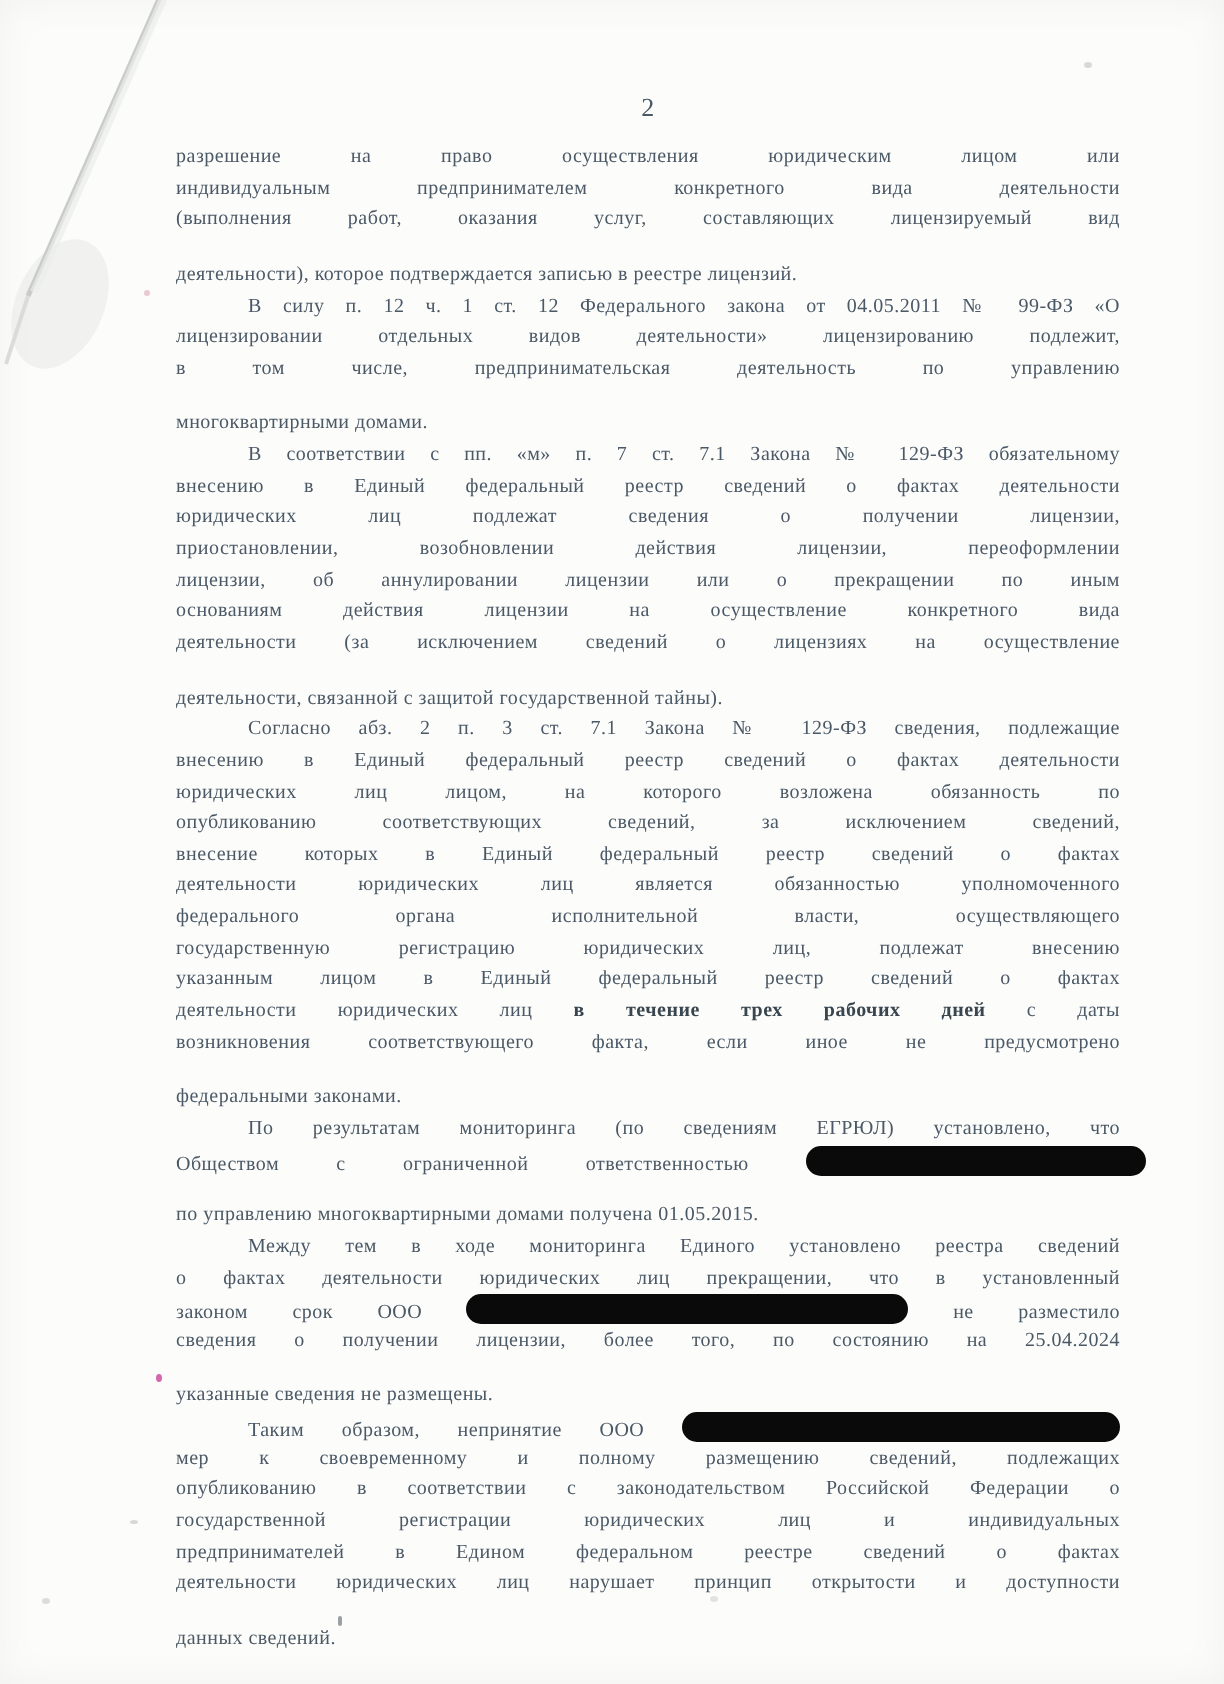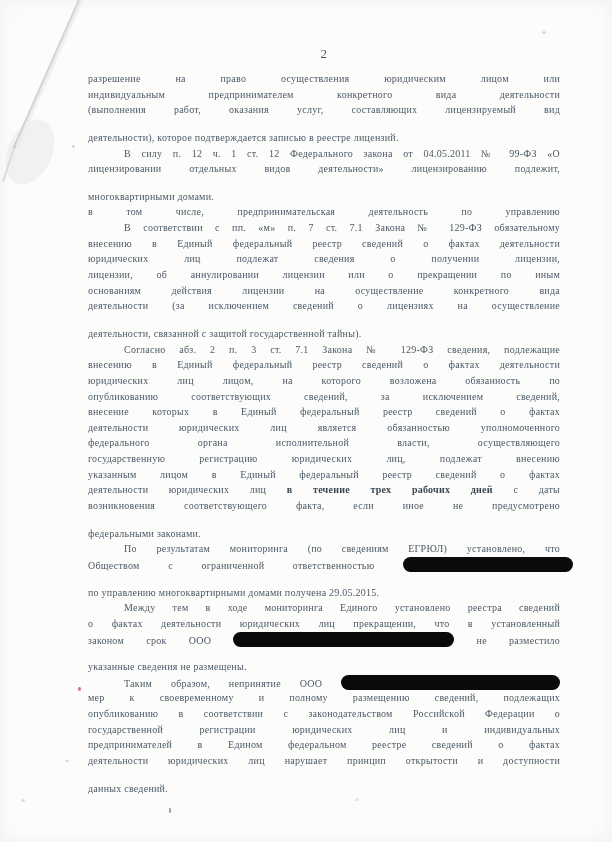--- a/index.html
+++ b/index.html
@@ -72,27 +72,28 @@
   <div class="text-body">
       <div class="paragraph">
         <div class="line">разрешение на право осуществления юридическим лицом или</div>
         <div class="line">индивидуальным предпринимателем конкретного вида деятельности</div>
         <div class="line">(выполнения работ, оказания услуг, составляющих лицензируемый вид</div>
         <div class="line last">деятельности), которое подтверждается записью в реестре лицензий.</div>
       </div>
       <div class="paragraph">
         <div class="line indent">В силу п. 12 ч. 1 ст. 12 Федерального закона от 04.05.2011 № 99-ФЗ «О</div>
         <div class="line">лицензировании отдельных видов деятельности» лицензированию подлежит,</div>
+        <div class="line">в том числе, предпринимательская деятельность по управлению</div>
         <div class="line last">многоквартирными домами.</div>
-        <div class="line">в том числе, предпринимательская деятельность по управлению</div>
       </div>
       <div class="paragraph">
         <div class="line indent">В соответствии с пп. «м» п. 7 ст. 7.1 Закона № 129-ФЗ обязательному</div>
         <div class="line">внесению в Единый федеральный реестр сведений о фактах деятельности</div>
         <div class="line">юридических лиц подлежат сведения о получении лицензии,</div>
+        <div class="line">приостановлении, возобновлении действия лицензии, переоформлении</div>
         <div class="line">лицензии, об аннулировании лицензии или о прекращении по иным</div>
         <div class="line">основаниям действия лицензии на осуществление конкретного вида</div>
         <div class="line">деятельности (за исключением сведений о лицензиях на осуществление</div>
         <div class="line last">деятельности, связанной с защитой государственной тайны).</div>
       </div>
       <div class="paragraph">
         <div class="line indent">Согласно абз. 2 п. 3 ст. 7.1 Закона № 129-ФЗ сведения, подлежащие</div>
         <div class="line">внесению в Единый федеральный реестр сведений о фактах деятельности</div>
         <div class="line">юридических лиц лицом, на которого возложена обязанность по</div>
         <div class="line">опубликованию соответствующих сведений, за исключением сведений,</div>
@@ -101,26 +102,27 @@
         <div class="line">федерального органа исполнительной власти, осуществляющего</div>
         <div class="line">государственную регистрацию юридических лиц, подлежат внесению</div>
         <div class="line">указанным лицом в Единый федеральный реестр сведений о фактах</div>
         <div class="line">деятельности юридических лиц <strong>в течение трех рабочих дней</strong> с даты</div>
         <div class="line">возникновения соответствующего факта, если иное не предусмотрено</div>
         <div class="line last">федеральными законами.</div>
       </div>
       <div class="paragraph">
         <div class="line indent">По результатам мониторинга (по сведениям ЕГРЮЛ) установлено, что</div>
         <div class="line">Обществом с ограниченной ответственностью <span class="redaction" style="width: 170px; height: 15px; margin-right: -13px;"></span></div>
-        <div class="line last">по управлению многоквартирными домами получена 29.05.2015.</div>
+        <div class="line last">по управлению многоквартирными домами получена 01.05.2015.</div>
       </div>
       <div class="paragraph">
         <div class="line indent">Между тем в ходе мониторинга Единого установлено реестра сведений</div>
         <div class="line">о фактах деятельности юридических лиц прекращении, что в установленный</div>
         <div class="line">законом срок ООО <span class="redaction" style="width: 221px; height: 15px;"></span> не разместило</div>
+        <div class="line">сведения о получении лицензии, более того, по состоянию на 25.04.2024</div>
         <div class="line last">указанные сведения не размещены.</div>
       </div>
       <div class="paragraph">
         <div class="line indent">Таким образом, непринятие ООО <span class="redaction" style="width: 219px; height: 15px;"></span></div>
         <div class="line">мер к своевременному и полному размещению сведений, подлежащих</div>
         <div class="line">опубликованию в соответствии с законодательством Российской Федерации о</div>
         <div class="line">государственной регистрации юридических лиц и индивидуальных</div>
         <div class="line">предпринимателей в Едином федеральном реестре сведений о фактах</div>
         <div class="line">деятельности юридических лиц нарушает принцип открытости и доступности</div>
         <div class="line last">данных сведений.</div>

